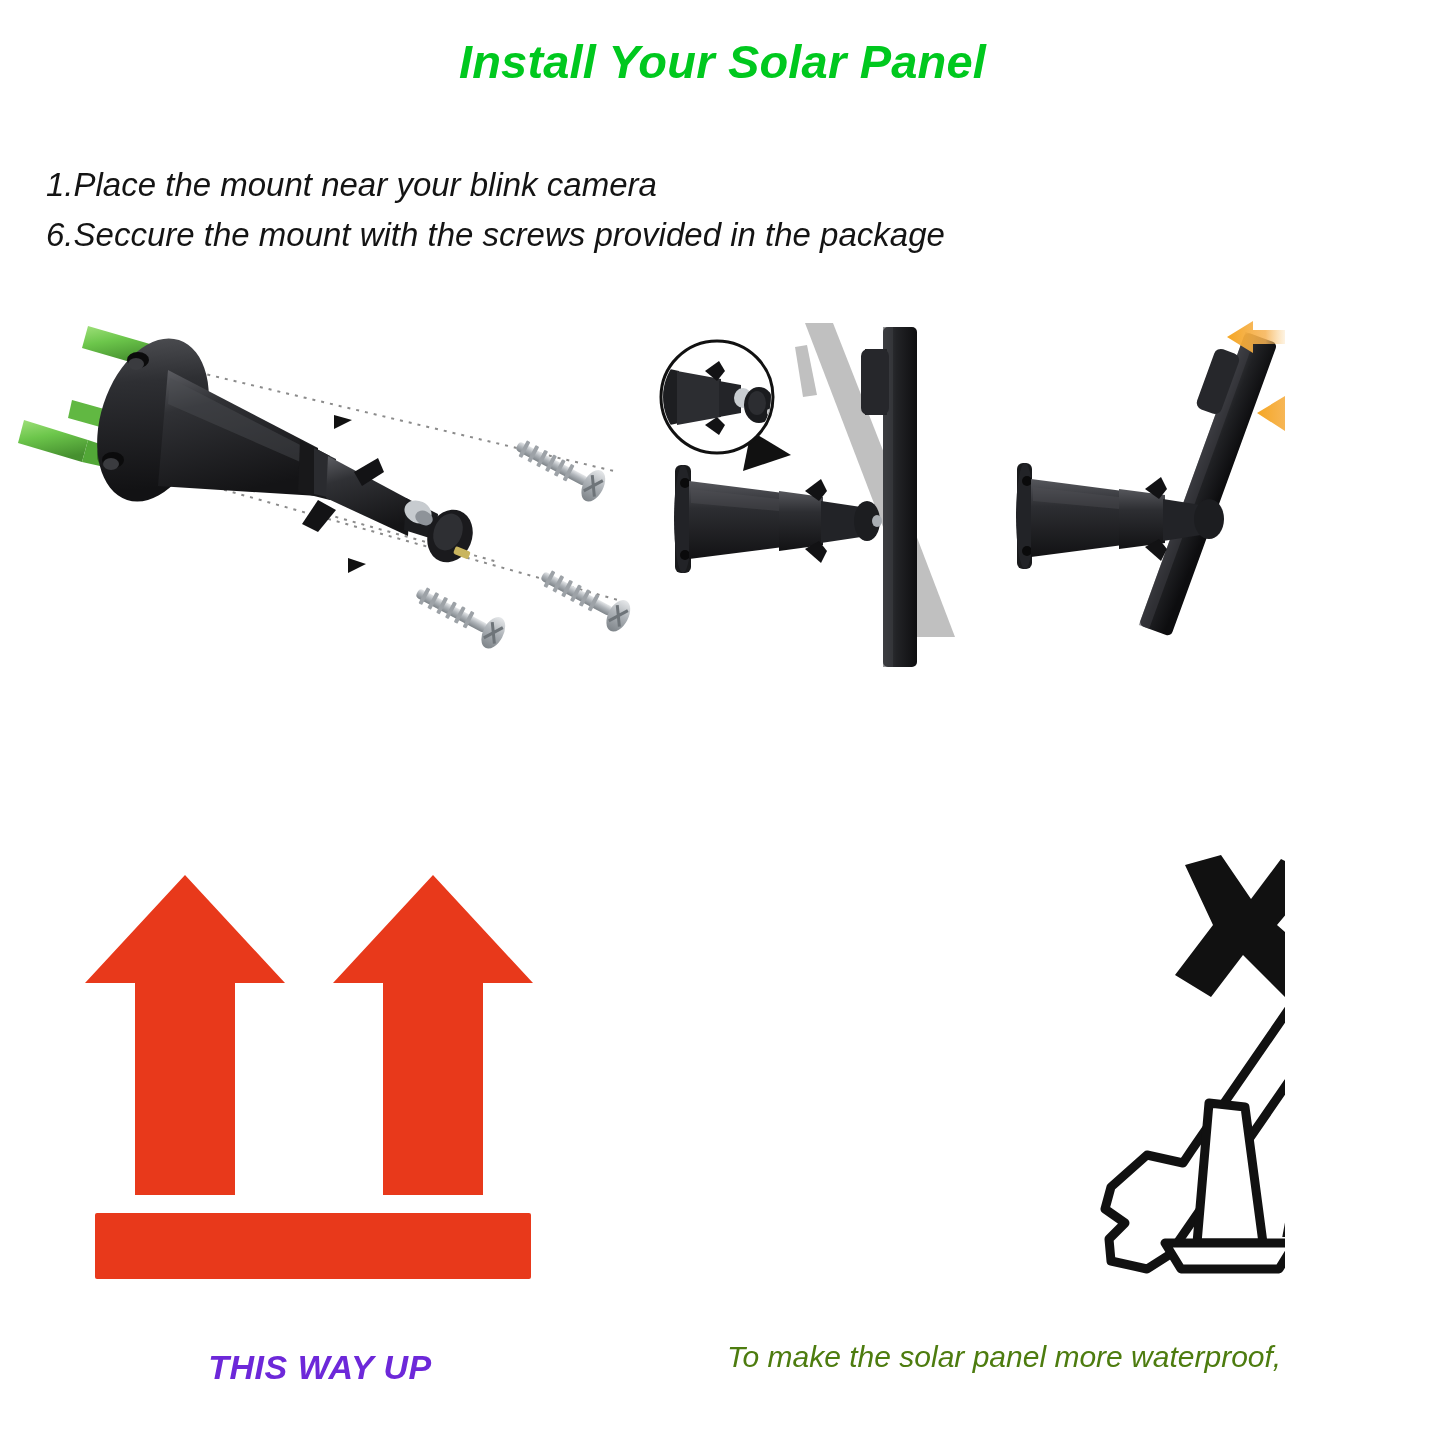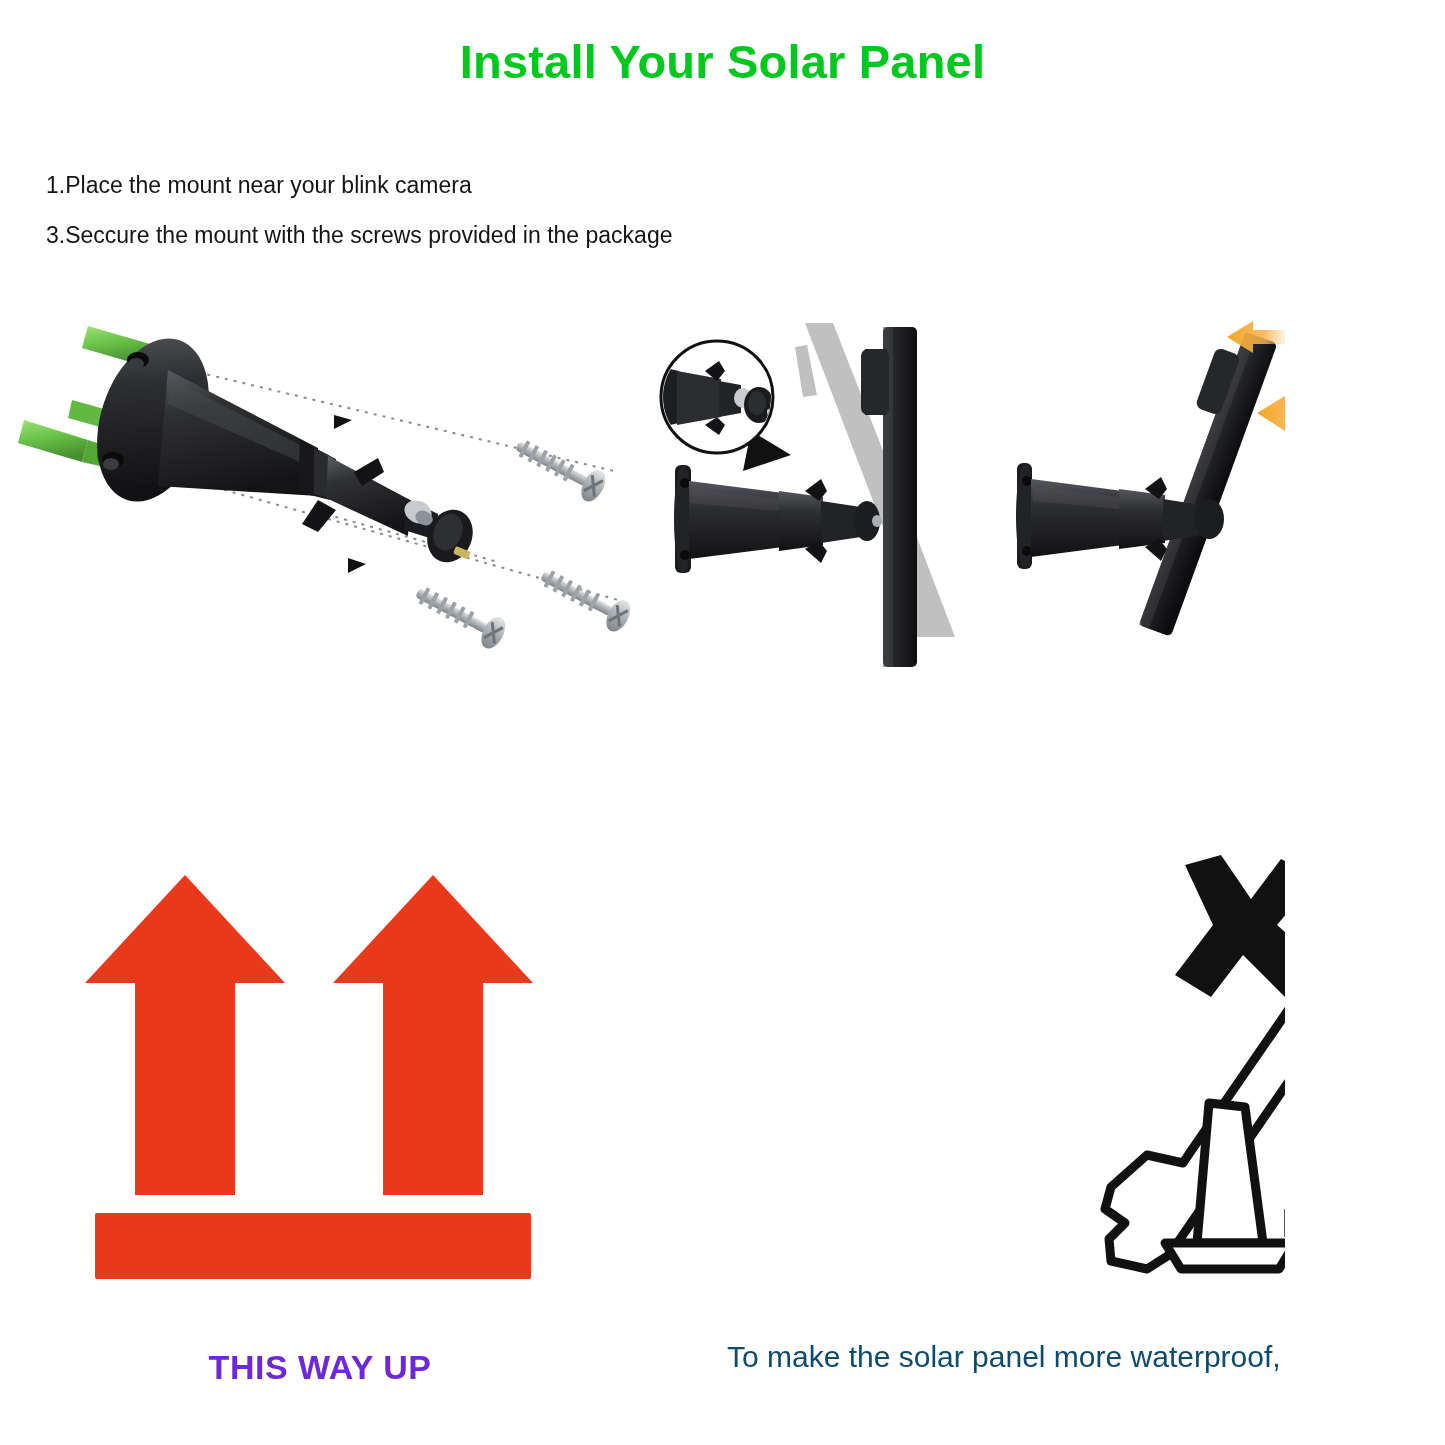--- a/index.html
+++ b/index.html
@@ -10,20 +10,21 @@
   body {
     font-family: "Liberation Sans", sans-serif;
     color: #111111;
   }
   #page {
     position: relative;
     width: 1285px;
     height: 1445px;
     background: #ffffff;
     overflow: hidden;
+    font-style: italic;
   }
 
   
   .page-title {
     position: absolute;
     left: 0;
     top: 34px;
     width: 1445px;
     text-align: center;
     font-size: 47px;
@@ -40,21 +41,21 @@
     top: 160px;
     width: 1380px;
   }
   .steps-bottom {
     position: absolute;
     left: 33px;
     top: 738px;
     width: 1400px;
   }
   .step-line {
-    font-size: 23px;
+    font-size: 33px;
     line-height: 50px;
     color: #141414;
     white-space: nowrap;
   }
   .steps-bottom .step-line { font-size: 35px; line-height: 52px; }
 
   
   .fig { position: absolute; }
   .fig svg { display: block; overflow: visible; }
 
@@ -71,40 +72,40 @@
     letter-spacing: 0.5px;
     white-space: nowrap;
   }
   .waterproof-note {
     position: absolute;
     left: 727px;
     top: 1338px;
     width: 700px;
     font-size: 30px;
     line-height: 37px;
-    color: #0c4a6e;
+    color: #4d7c0f;
     font-weight: 500;
   }
   .note-line { white-space: nowrap; }
   .fig-label {
     font-size: 40px;
     fill: #111111;
     font-family: "Liberation Sans", sans-serif;
   }
 </style>
 </head>
 <body>
 
 <div id="page">
 
   <div class="page-title">Install Your Solar Panel</div>
 
   <div class="steps-top">
     <div class="step-line">1.Place the mount near your blink camera</div>
-    <div class="step-line">3.Seccure the mount with the screws provided in the package</div>
+    <div class="step-line">6.Seccure the mount with the screws provided in the package</div>
   </div>
 
   <div class="fig" style="left:18px; top:300px;">
     <svg width="660" height="400" viewBox="0 0 660 400">
       <defs>
         <linearGradient id="brkt" x1="0" y1="0" x2="0.25" y2="1">
           <stop offset="0%" stop-color="#55565A"></stop>
           <stop offset="35%" stop-color="#2E2F33"></stop>
           <stop offset="100%" stop-color="#121214"></stop>
         </linearGradient>

